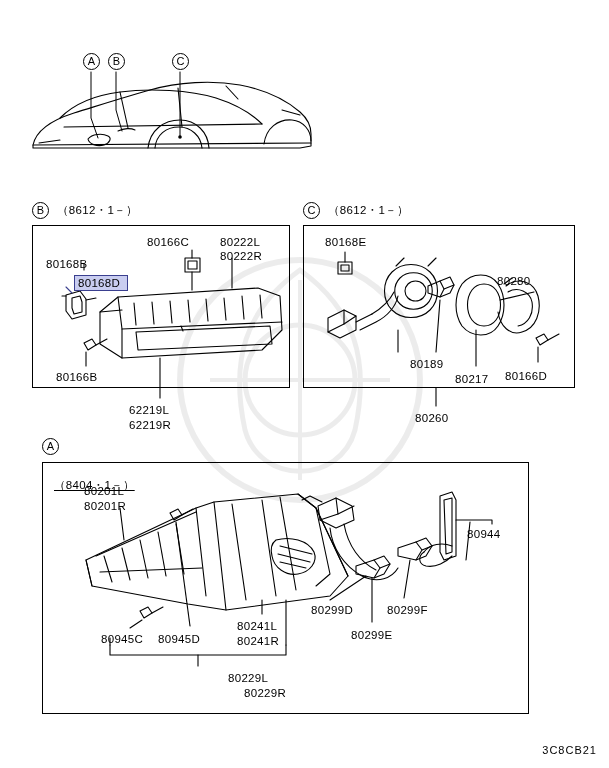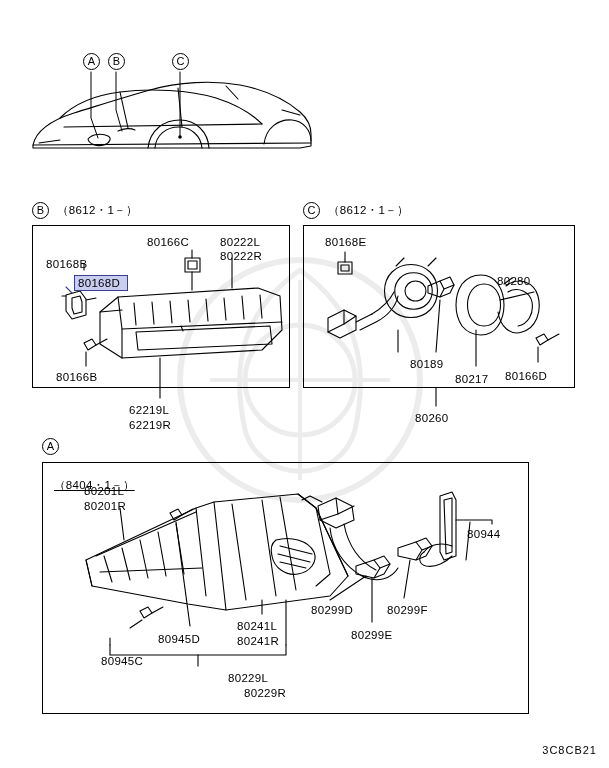--- a/index.html
+++ b/index.html
@@ -311,20 +311,20 @@
   <div class="lbl" style="left:415px; top:412px;">80260</div>
 
   <div class="lbl" style="left:84px; top:485px;">80201L</div>
   <div class="lbl" style="left:84px; top:500px;">80201R</div>
   <div class="lbl" style="left:467px; top:528px;">80944</div>
   <div class="lbl" style="left:311px; top:604px;">80299D</div>
   <div class="lbl" style="left:387px; top:604px;">80299F</div>
   <div class="lbl" style="left:351px; top:629px;">80299E</div>
   <div class="lbl" style="left:237px; top:620px;">80241L</div>
   <div class="lbl" style="left:237px; top:635px;">80241R</div>
-  <div class="lbl" style="left:77px; top:655px;padding-left:24px;">80945C</div>
+  <div class="lbl" style="left:77px; top:633px;padding-left:24px;">80945C</div>
   <div class="lbl" style="left:158px; top:633px;">80945D</div>
   <div class="lbl" style="left:228px; top:672px;">80229L</div>
   <div class="lbl" style="left:228px; top:687px;padding-left:16px;">80229R</div>
 
   <div class="code">3C8CB21</div>
 
 </div>
 
 </body></html>

